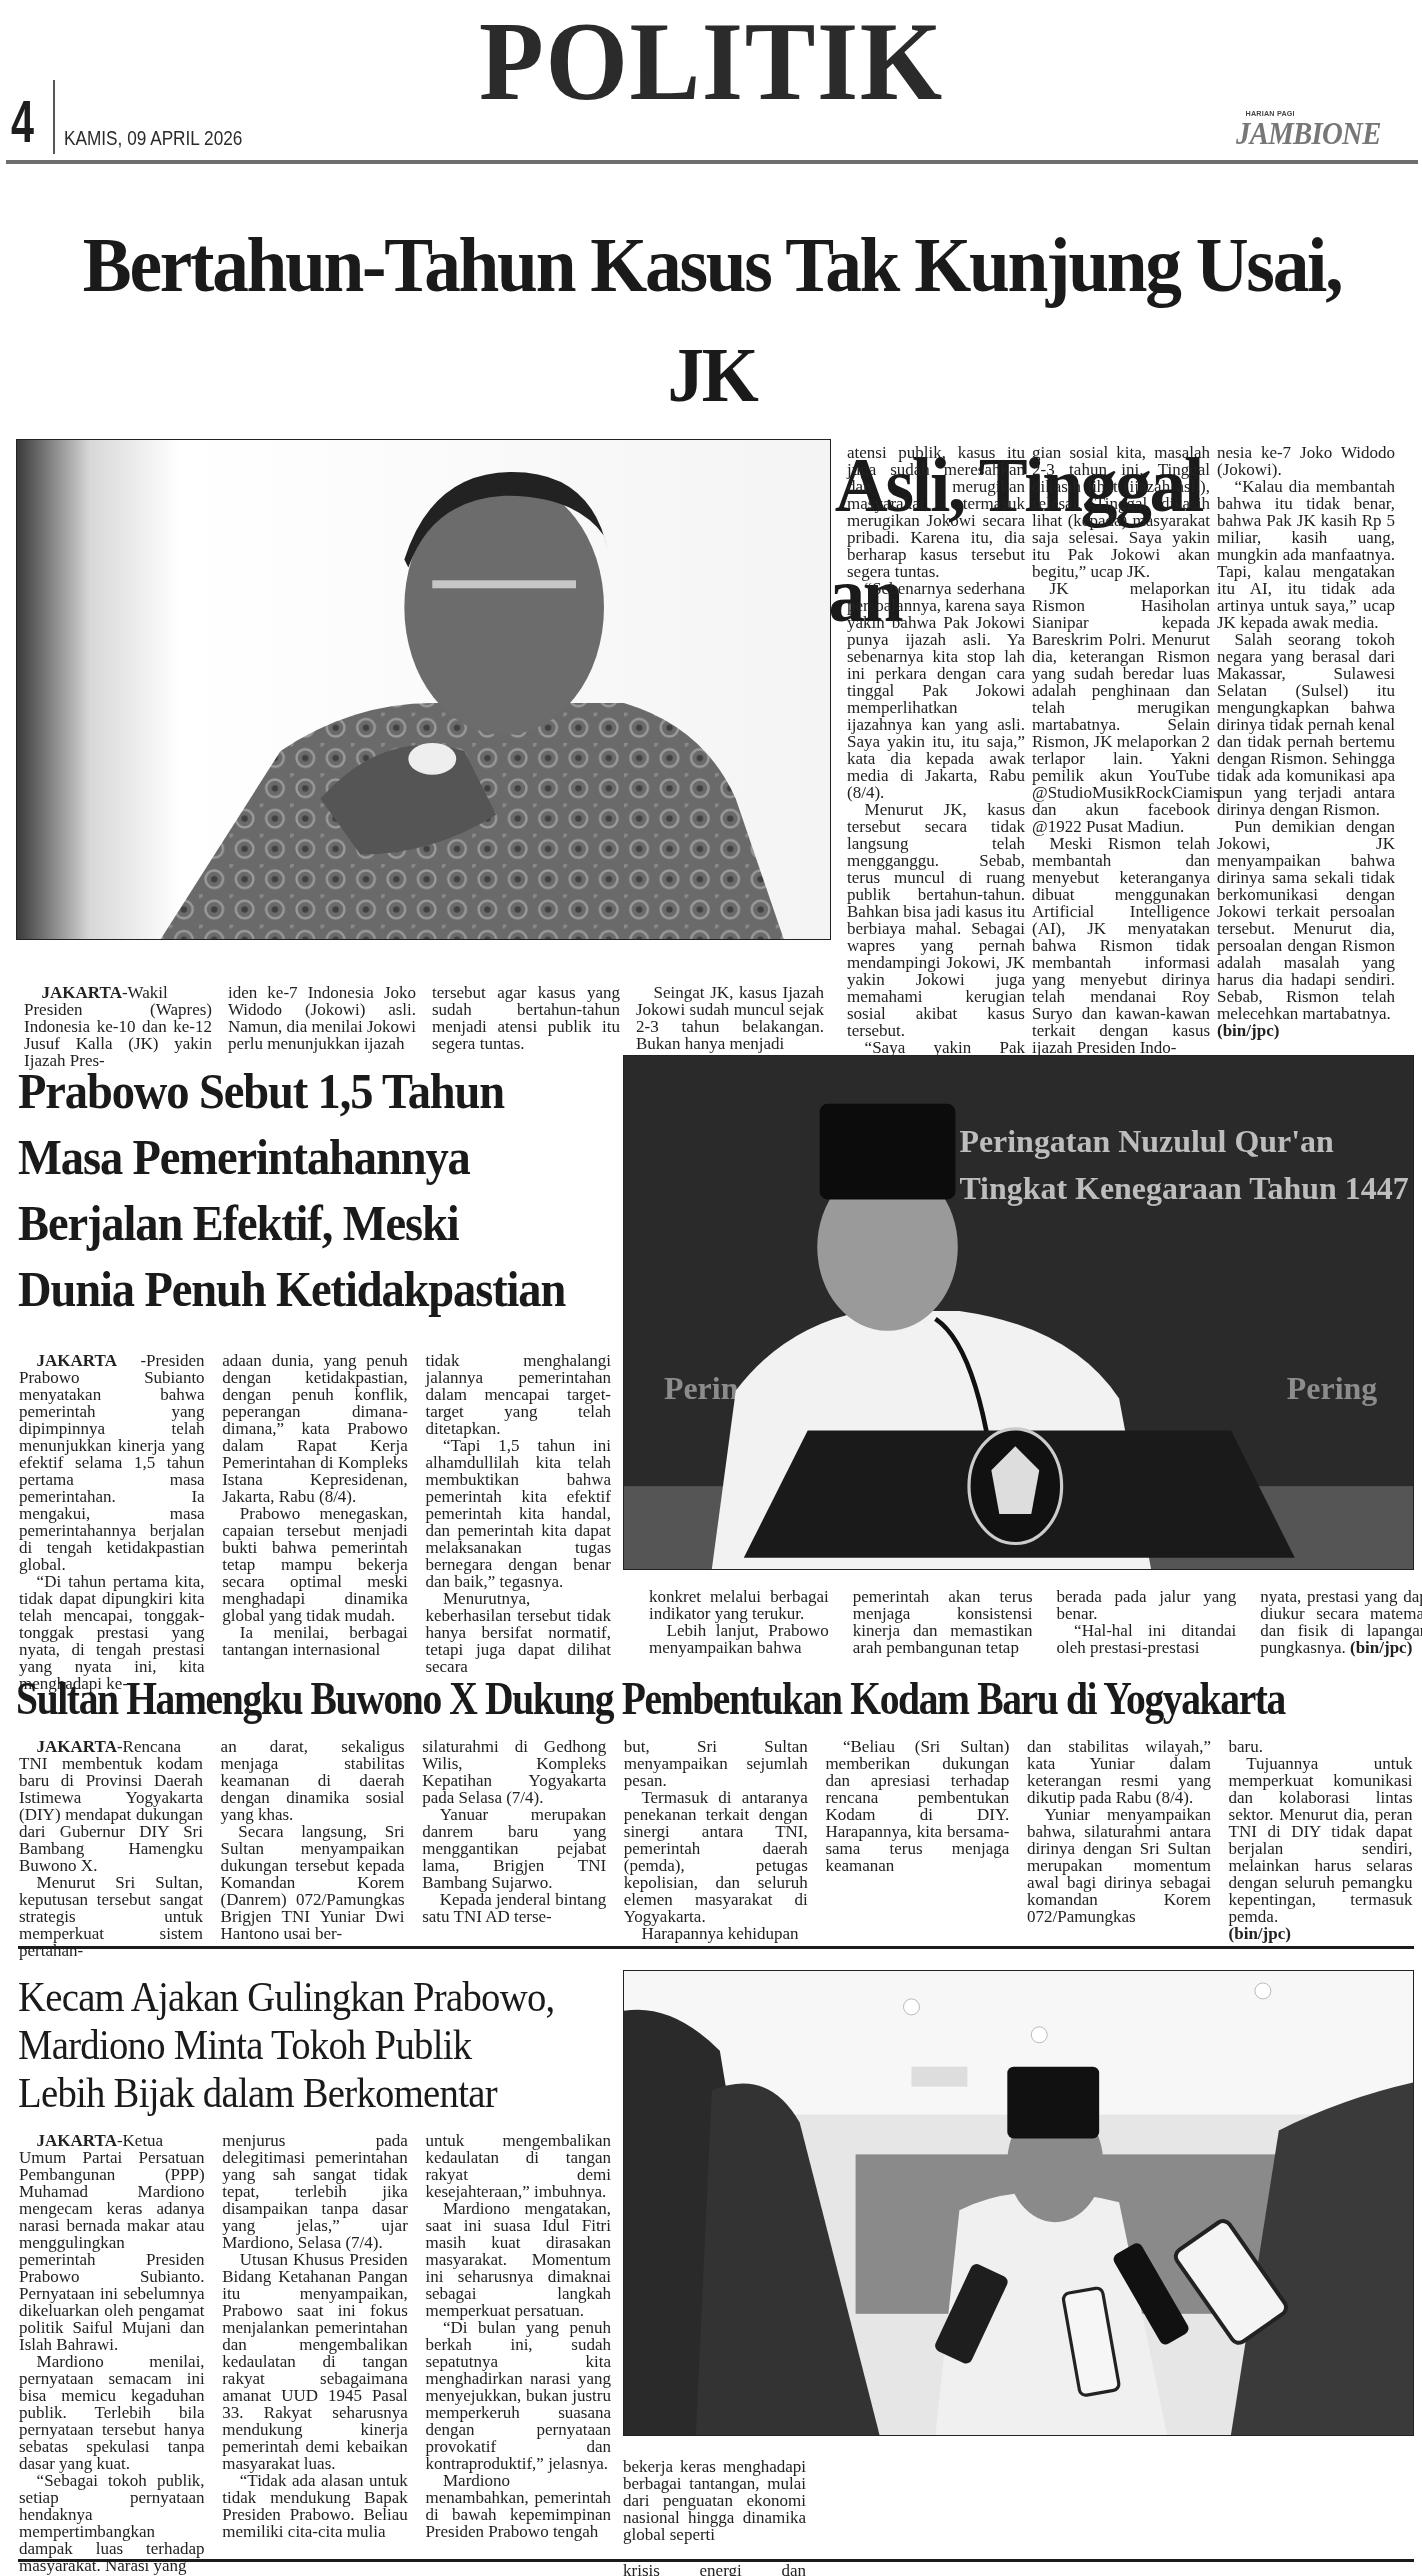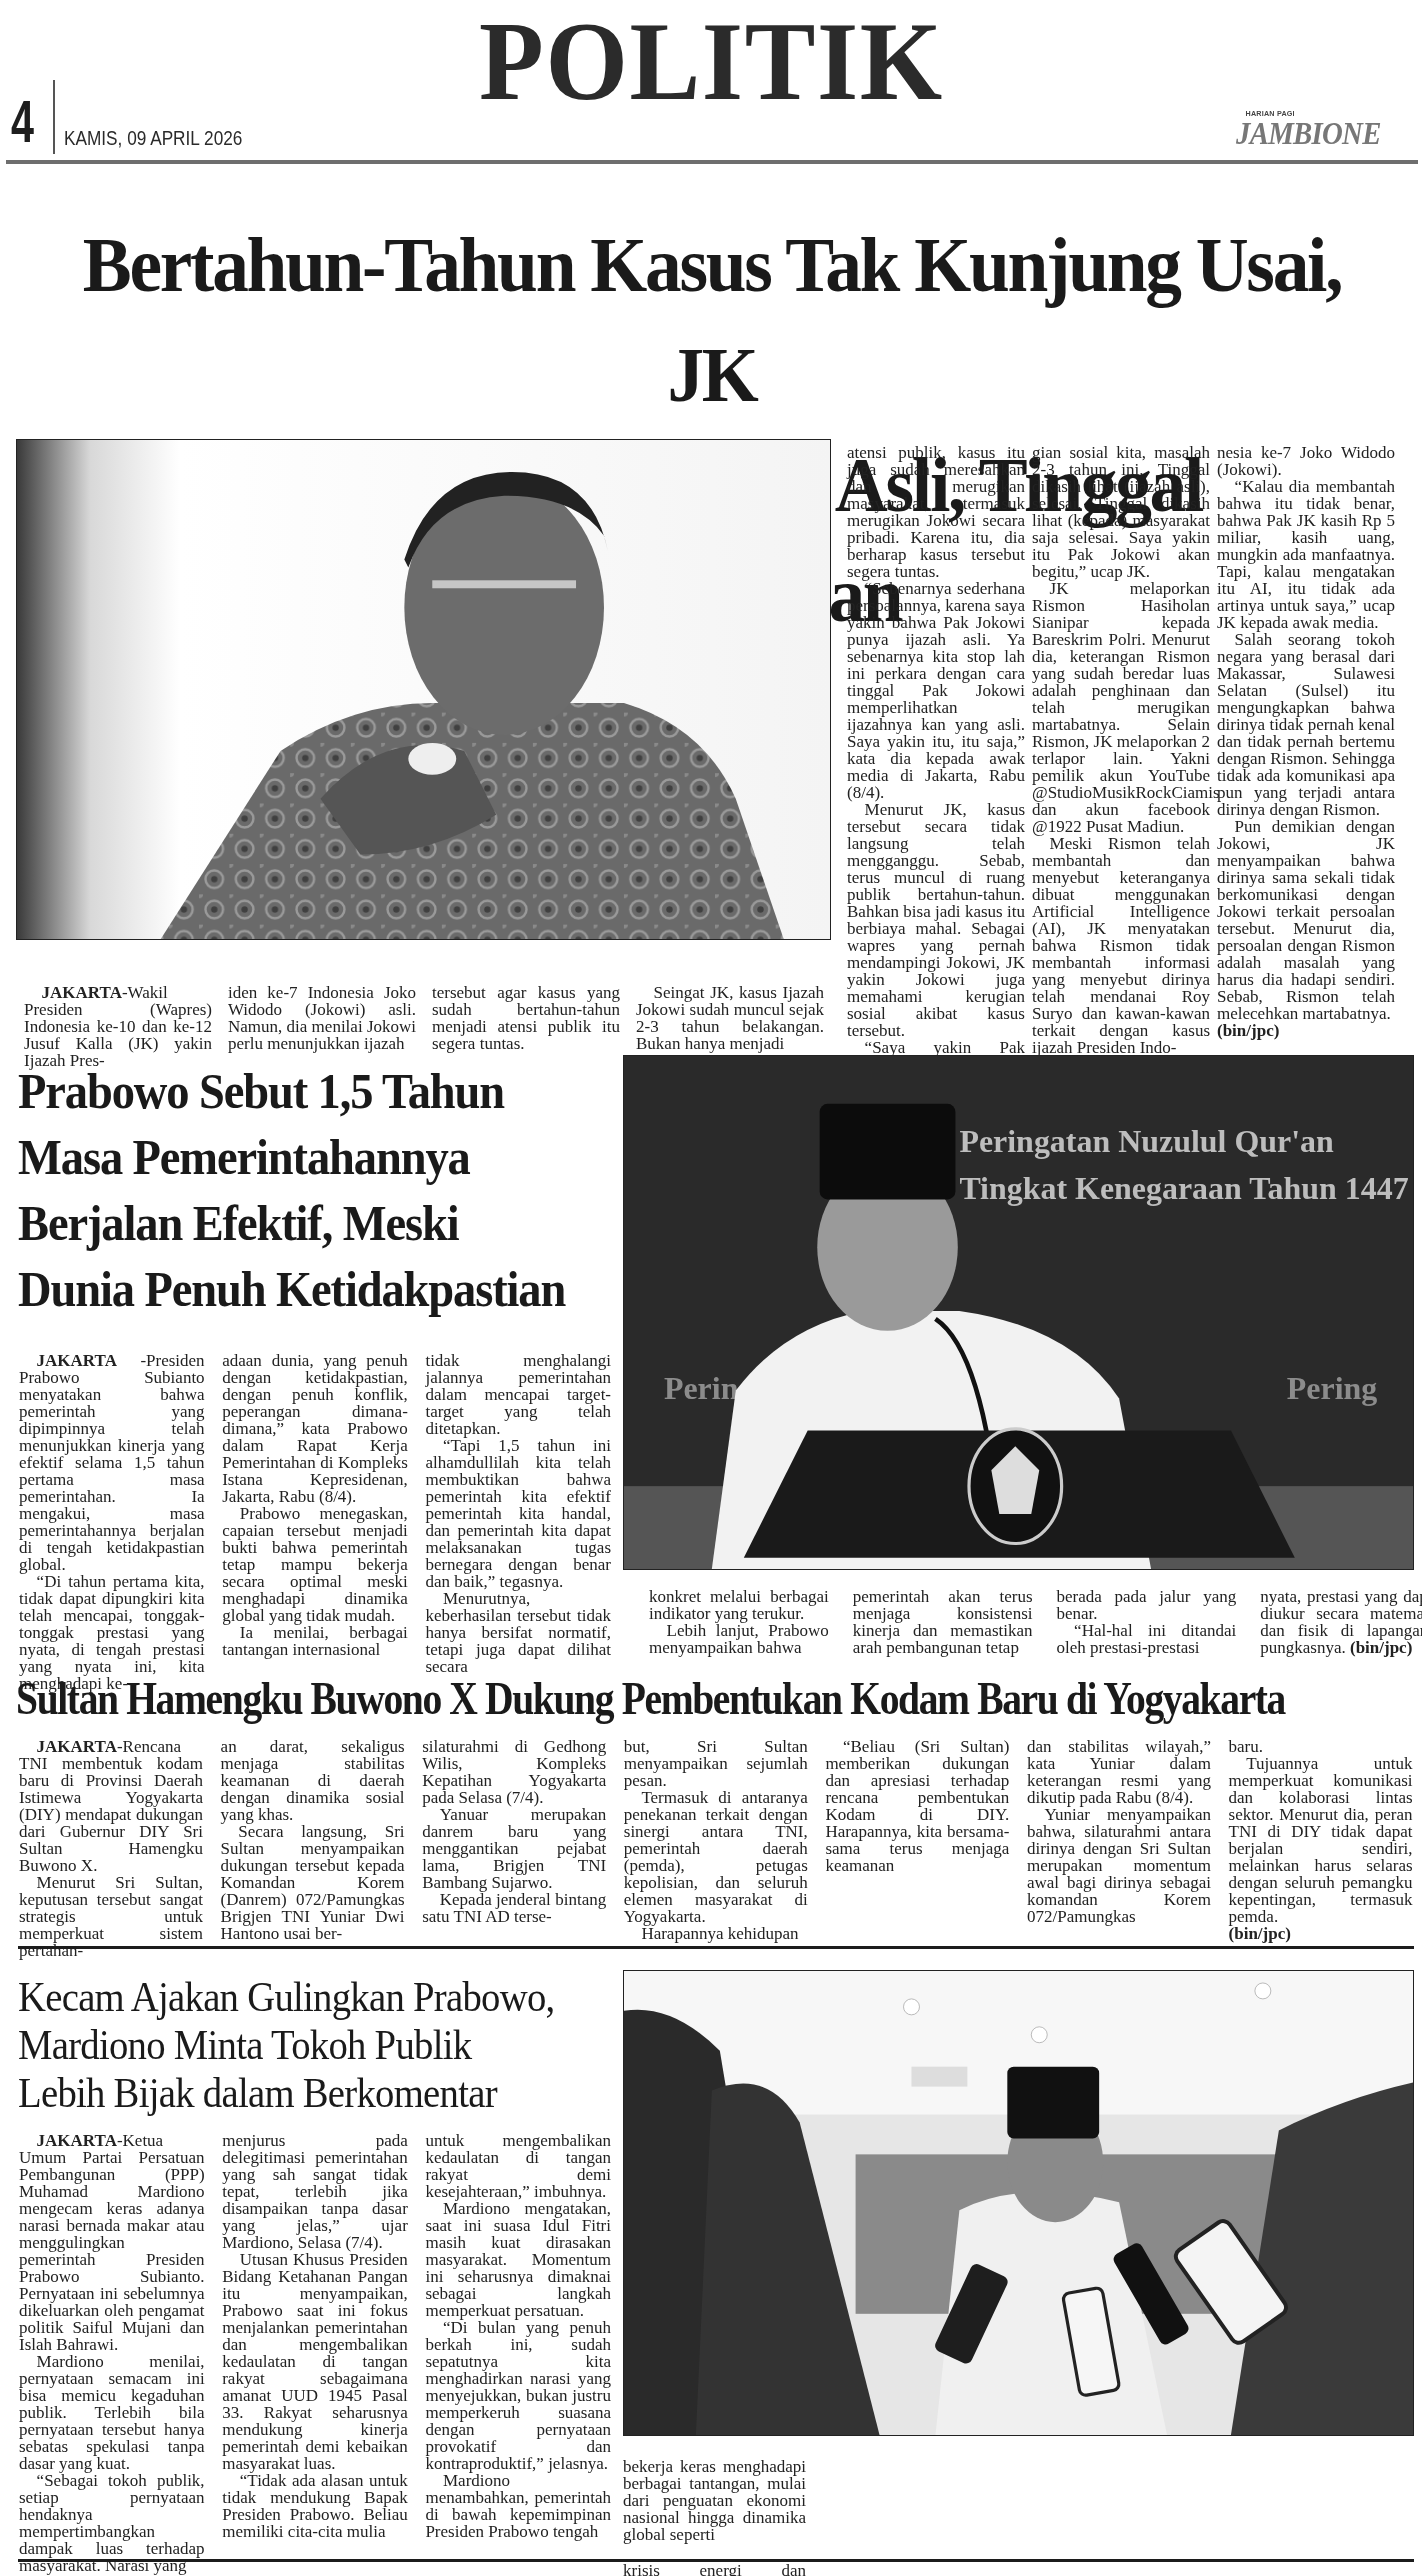--- a/index.html
+++ b/index.html
@@ -203,21 +203,21 @@
       <p class="noindent"><span>nyata, prestasi yang dapat diukur secara matematis dan fisik di lapangan,” pungkasnya.</span> <span class="credit">(bin/jpc)</span></p>
     </div>
   </div>
 </article>
 
 <article>
   <h2 class="abs section-headline" style="left:16px; top:1671px; width:1400px; font-size:46px; line-height:56px; letter-spacing:-1.6px; white-space:nowrap; transform:scaleX(0.86); transform-origin:left top;">Sultan Hamengku Buwono X Dukung Pembentukan Kodam Baru di Yogyakarta</h2>
 
   <div class="abs cols" style="left:19px; top:1738px; width:1396px; gap:17.6px;">
     <div class="col" style="width:184px;">
-      <p><span class="dateline">JAKARTA</span><span>-Rencana TNI membentuk kodam baru di Provinsi Daerah Istimewa Yogyakarta (DIY) mendapat dukungan dari Gubernur DIY Sri Sultan Hamengku Buwono X.</span></p>
+      <p><span class="dateline">JAKARTA</span><span>-Rencana TNI membentuk kodam baru di Provinsi Daerah Istimewa Yogyakarta (DIY) mendapat dukungan dari Gubernur DIY Sri Bambang Hamengku Buwono X.</span></p>
       <p>Menurut Sri Sultan, keputusan tersebut sangat strategis untuk memperkuat sistem pertahan-</p>
     </div>
     <div class="col" style="width:184px;">
       <p class="noindent">an darat, sekaligus menjaga stabilitas keamanan di daerah dengan dinamika sosial yang khas.</p>
       <p>Secara langsung, Sri Sultan menyampaikan dukungan tersebut kepada Komandan Korem (Danrem) 072/Pamungkas Brigjen TNI Yuniar Dwi Hantono usai ber-</p>
     </div>
     <div class="col" style="width:184px;">
       <p class="noindent">silaturahmi di Gedhong Wilis, Kompleks Kepatihan Yogyakarta pada Selasa (7/4).</p>
       <p>Yanuar merupakan danrem baru yang menggantikan pejabat lama, Brigjen TNI Bambang Sujarwo.</p>
       <p>Kepada jenderal bintang satu TNI AD terse-</p>

